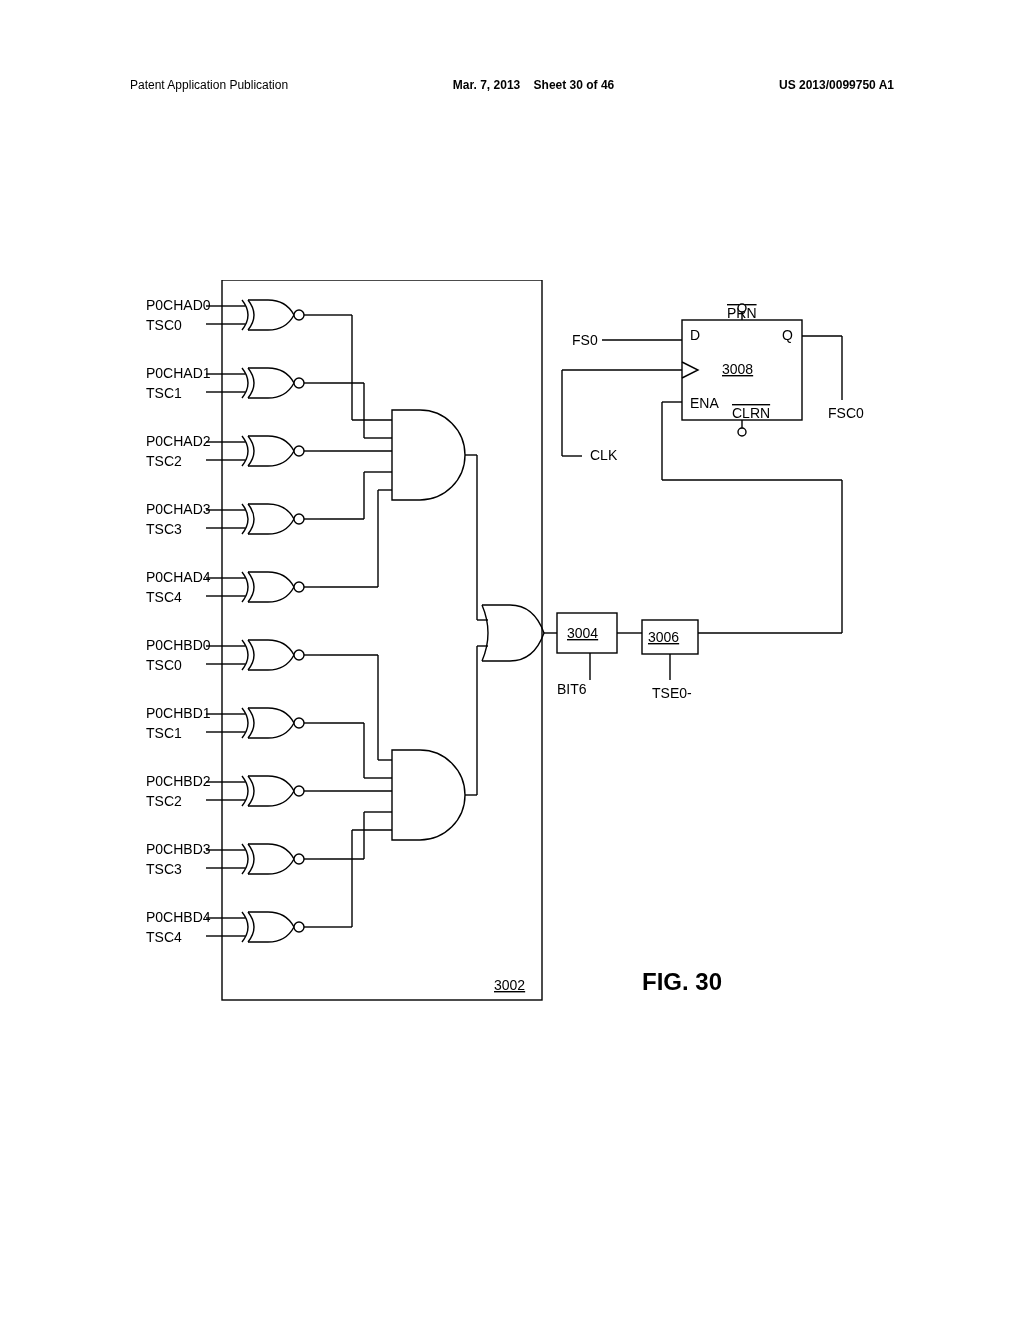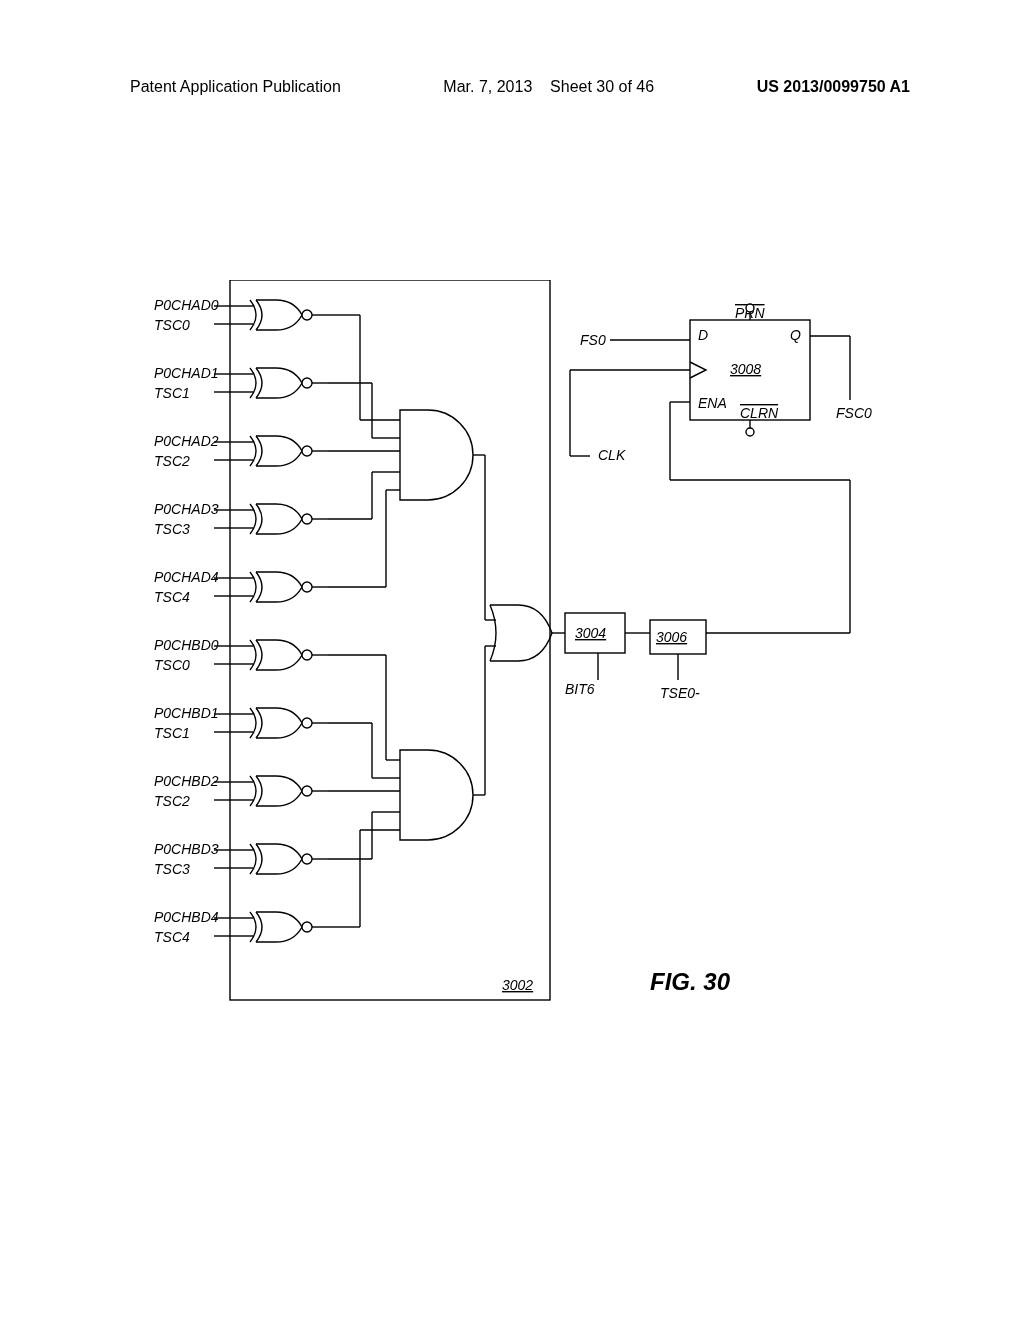--- a/index.html
+++ b/index.html
@@ -9,35 +9,34 @@
     font-size: 14px;
     background: #fff;
     width: 1024px;
     height: 1320px;
     position: relative;
   }
   .header {
     position: absolute;
     top: 78px;
     left: 130px;
-    right: 114px;
-    font-size: 16px;
+    right: 130px;
+    font-size: 12px;
     display: flex;
     justify-content: space-between;
   }
   .header .left { font-weight: normal; }
-  .header .center { font-weight: normal; }
+  .header .center { font-weight: bold; }
   .header .right { font-weight: bold; }
   .figure-area {
     position: absolute;
     top: 280px;
-    left: 150px;
+    left: 142px;
     width: 740px;
     height: 760px;
-    font-style: italic;
   }
   svg { width: 100%; height: 100%; }
   .lbl {
     font-family: Arial, Helvetica, sans-serif;
     font-size: 14px;
     fill: #000;
   }
   .stroke { stroke: #000; stroke-width: 1.4; fill: none; }
   .fillw { fill: #fff; }
 </style>

